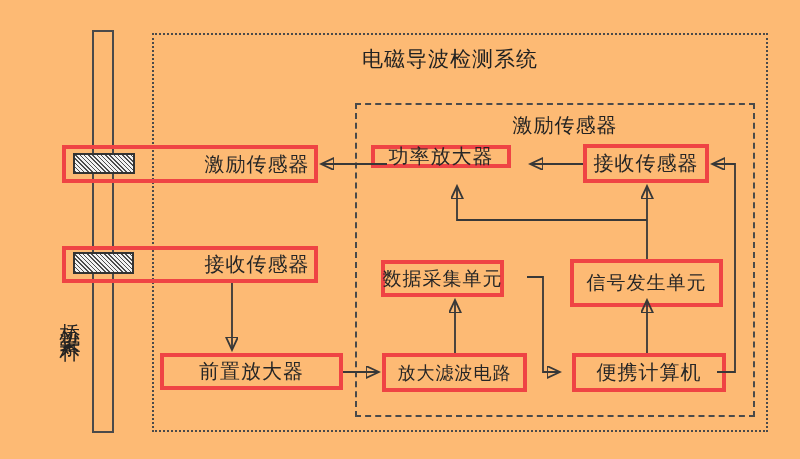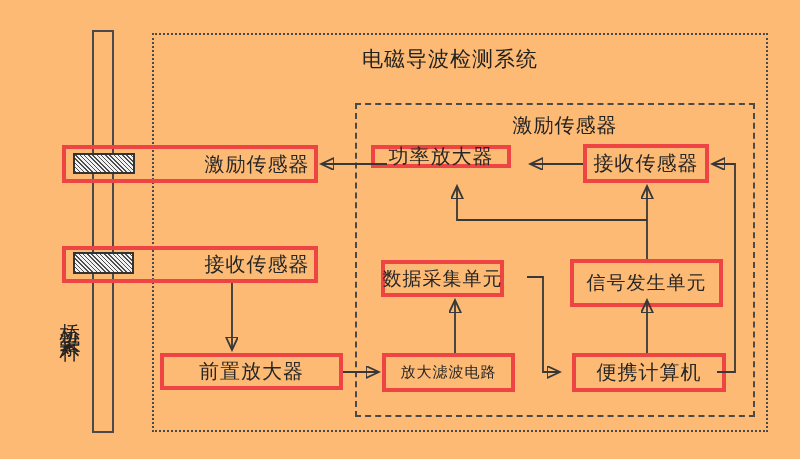--- a/index.html
+++ b/index.html
@@ -138,21 +138,21 @@
   </div>
   <div class="abs node" style="left:381px; top:260px; width:123px; height:37px; font-size:19px;">
     <span>数据采集单元</span>
   </div>
   <div class="abs node" style="left:570px; top:259px; width:153px; height:48px; font-size:19px;">
     <span>信号发生单元</span>
   </div>
   <div class="abs node" style="left:160px; top:353px; width:183px; height:37px;">
     <span>前置放大器</span>
   </div>
-  <div class="abs node" style="left:382px; top:353px; width:133px; height:39px; font-size:15px;">
+  <div class="abs node" style="left:382px; top:353px; width:145px; height:39px; font-size:18px;">
     <span>放大滤波电路</span>
   </div>
   <div class="abs node" style="left:572px; top:353px; width:154px; height:39px;">
     <span>便携计算机</span>
   </div>
 
   <svg class="wires" width="800" height="459" viewBox="0 0 800 459">
     <defs>
       <marker id="arr" markerUnits="userSpaceOnUse" markerWidth="15" markerHeight="13" refX="13" refY="6" orient="auto">
         <path d="M0,0 L13,6 L0,12 Z" fill="#2e2e2e" stroke="none"></path>

